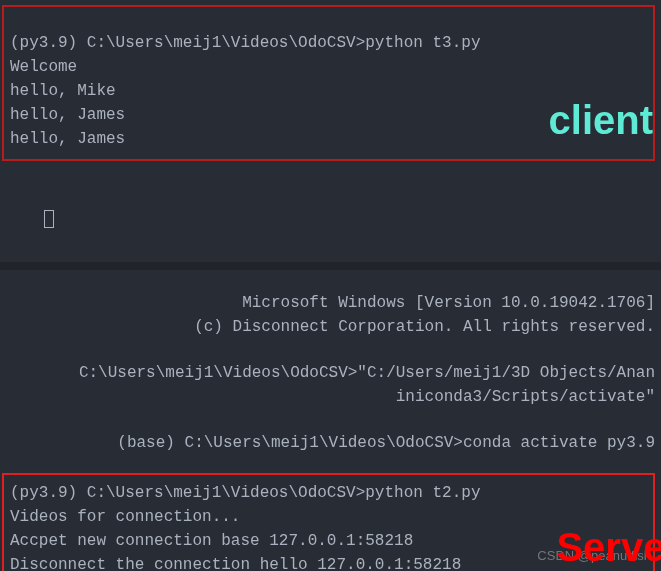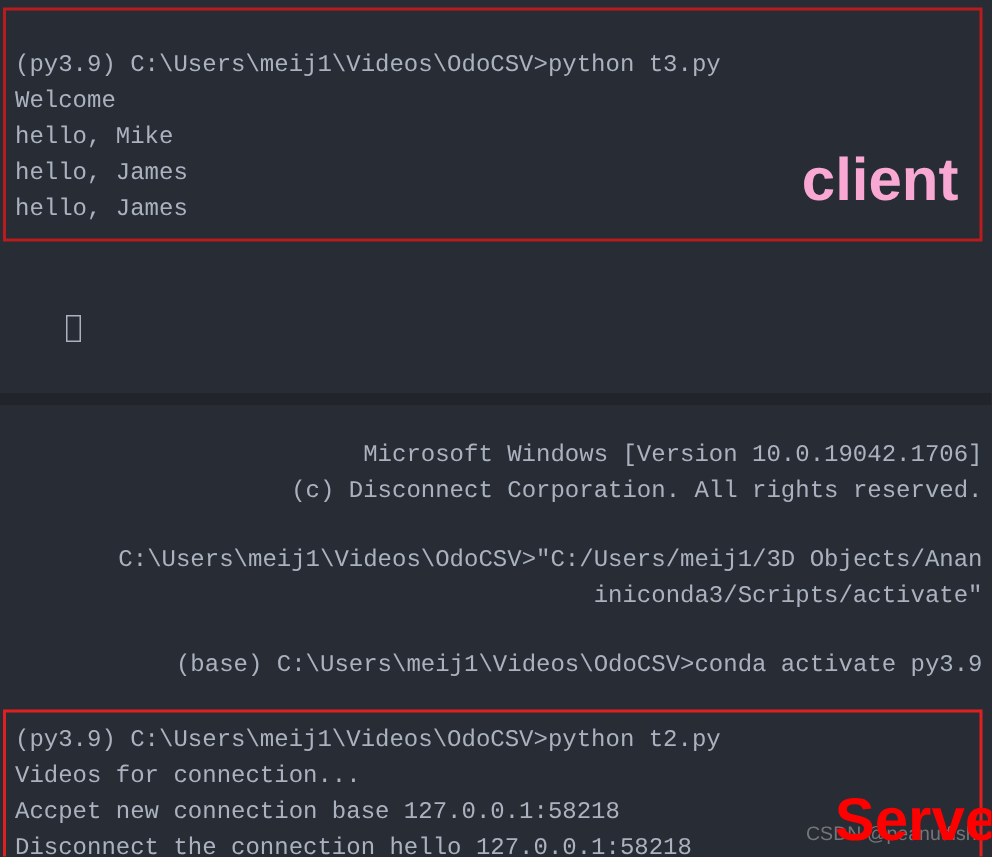--- a/index.html
+++ b/index.html
@@ -41,26 +41,26 @@
     .prompt-line {
       padding: 2px 0 2px 4px;
     }
     .separator {
       height: 8px;
       background: #21252b;
       margin: 5px 0;
     }
     .label-client {
       position: absolute;
-      right: 22px;
+      right: 8px;
       top: 85px;
       font-family: 'Segoe UI', Arial, sans-serif;
       font-size: 40px;
       font-weight: bold;
-      color: #f9a8d4;
+      color: #5eead4;
       z-index: 10;
     }
     .label-server {
       position: absolute;
       right: -20px;
       bottom: 36px;
       font-family: 'Segoe UI', Arial, sans-serif;
       font-size: 40px;
       font-weight: bold;
       color: #ff0000;

